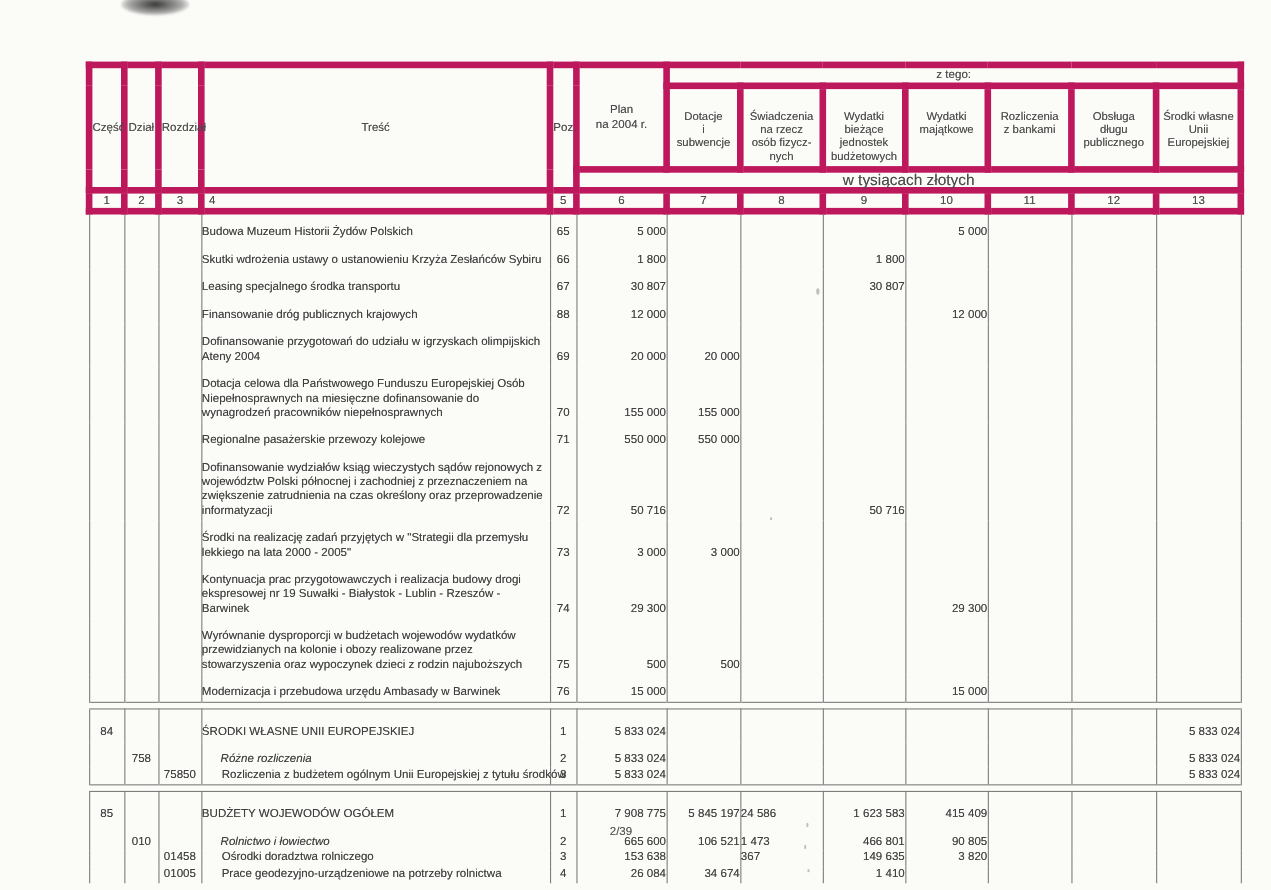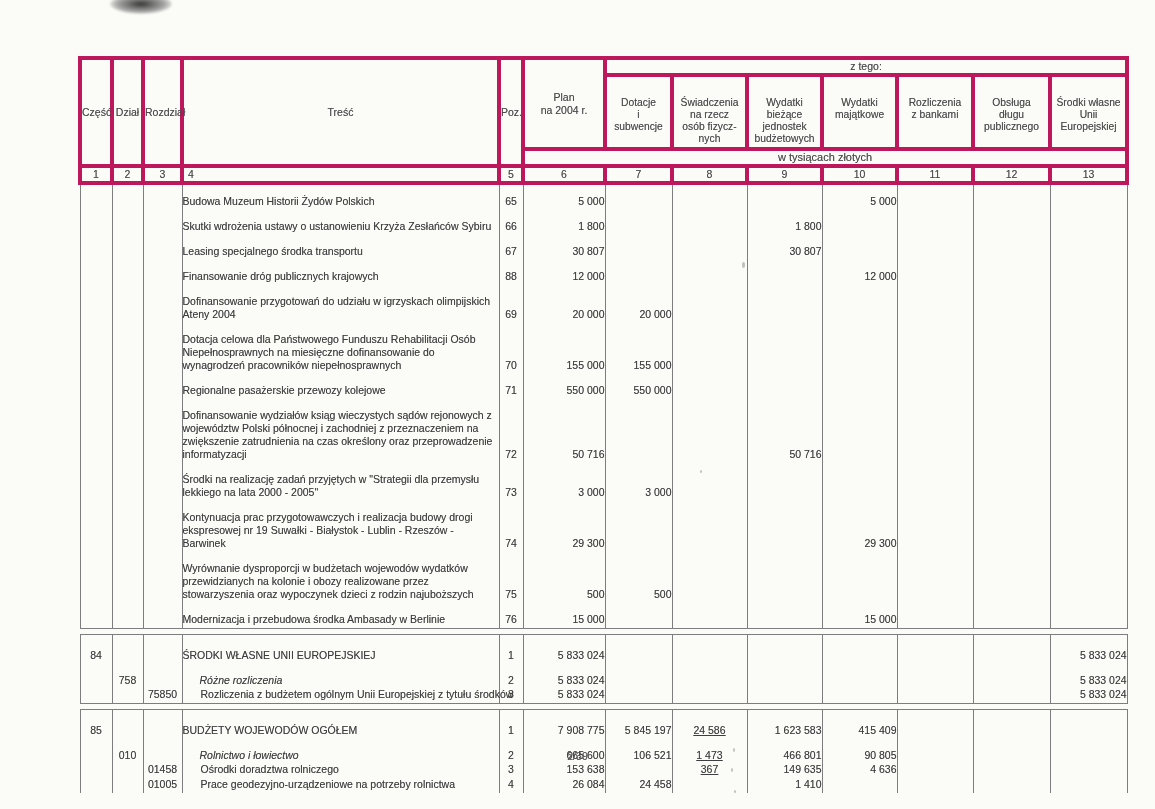--- a/index.html
+++ b/index.html
@@ -30,41 +30,41 @@
 
   table.budget{
     position:absolute;left:78px;top:56px;width:1047px;
     border-collapse:collapse;table-layout:fixed;
     font-size:10.5px;line-height:13px;
     color:#3e3e3e;
     text-shadow:0 0 .35px rgba(70,70,70,.55);
   }
   .budget th,.budget td{font-weight:normal;padding:0;}
   .budget thead th,.budget thead td{
-    border:4px solid #be185d;
+    border:6px solid #be185d;
     color:#4b4b4b;text-align:center;
   }
   .budget tbody td{
     border-left:1px solid #7d7d7d;border-right:1px solid #7d7d7d;
     vertical-align:bottom;
   }
   .pre{white-space:pre-line;}
   .hd-left{vertical-align:middle;font-size:10.5px;}
   .hd-plan{vertical-align:middle;}
   .hd-ztego{height:13px;font-size:10.5px;}
   .hd-detail th{height:50px;vertical-align:top;padding-top:20px;font-size:10.3px;line-height:12px;}
-  .hd-band td{height:13px;font-size:11px;}
+  .hd-band td{height:13px;font-size:14px;}
   .hd-nums td{height:13px;font-size:10.5px;color:#4f4f4f;}
 
   
   .col-czesc,.col-dzial,.col-rozdzial,.col-poz{text-align:center;}
   .col-tresc{text-align:left;padding-left:4px;padding-right:8px;}
   .col-plan{text-align:right;padding-right:8px;}
   .col-dotacje{text-align:right;padding-right:8px;}
-  .col-swiadczenia{text-align:center;padding-right:18px;text-decoration:underline;}
+  .col-swiadczenia{text-align:left;padding-right:18px;}
   .col-biezace{text-align:right;padding-right:26px;}
   .col-majatkowe{text-align:right;padding-right:36px;}
   .col-rozliczenia{text-align:right;padding-right:10px;}
   .col-obsluga{text-align:right;padding-right:10px;}
   .col-srodki_ue{text-align:right;padding-right:24px;}
 
   
   .row-item td{padding-top:10px;padding-bottom:2px;}
   .row-part td{padding-top:14px;padding-bottom:3px;}
   .row-dzial td{padding-top:9px;padding-bottom:1px;}
@@ -72,21 +72,21 @@
   .row-dzial .col-tresc{padding-left:17px;font-style:italic;}
   .row-rozdzial .col-tresc{padding-left:18px;white-space:nowrap;}
 
   
   tbody.gap td{
     border-left:none;border-right:none;
     border-top:1px solid #7d7d7d;border-bottom:1px solid #7d7d7d;
     height:5px;padding:0;
   }
   .footer{
-    position:absolute;left:17px;top:750px;width:1121px;
+    position:absolute;left:4px;top:750px;width:1121px;
     text-align:center;font-size:10.5px;color:#565656;
     text-shadow:0 0 .35px rgba(70,70,70,.5);
   }
 </style>
 </head>
 <body>
 
 <div class="page">
 
   <div class="blob"></div>
@@ -239,21 +239,21 @@
           <td class="col-biezace"></td>
           <td class="col-majatkowe"></td>
           <td class="col-rozliczenia"></td>
           <td class="col-obsluga"></td>
           <td class="col-srodki_ue"></td>
         </tr>
         <tr class="row-item">
           <td class="col-czesc"></td>
           <td class="col-dzial"></td>
           <td class="col-rozdzial"></td>
-          <td class="col-tresc">Dotacja celowa dla Państwowego Funduszu Rehabilitacji Osób Niepełnosprawnych na miesięczne dofinansowanie do wynagrodzeń pracowników niepełnosprawnych</td>
+          <td class="col-tresc">Dotacja celowa dla Państwowego Funduszu Europejskiej Osób Niepełnosprawnych na miesięczne dofinansowanie do wynagrodzeń pracowników niepełnosprawnych</td>
           <td class="col-poz">70</td>
           <td class="col-plan">155 000</td>
           <td class="col-dotacje">155 000</td>
           <td class="col-swiadczenia"></td>
           <td class="col-biezace"></td>
           <td class="col-majatkowe"></td>
           <td class="col-rozliczenia"></td>
           <td class="col-obsluga"></td>
           <td class="col-srodki_ue"></td>
         </tr>
@@ -329,21 +329,21 @@
           <td class="col-biezace"></td>
           <td class="col-majatkowe"></td>
           <td class="col-rozliczenia"></td>
           <td class="col-obsluga"></td>
           <td class="col-srodki_ue"></td>
         </tr>
         <tr class="row-item">
           <td class="col-czesc"></td>
           <td class="col-dzial"></td>
           <td class="col-rozdzial"></td>
-          <td class="col-tresc">Modernizacja i przebudowa środka Ambasady w Berlinie</td>
+          <td class="col-tresc">Modernizacja i przebudowa urzędu Ambasady w Barwinek</td>
           <td class="col-poz">76</td>
           <td class="col-plan">15 000</td>
           <td class="col-dotacje"></td>
           <td class="col-swiadczenia"></td>
           <td class="col-biezace"></td>
           <td class="col-majatkowe">15 000</td>
           <td class="col-rozliczenia"></td>
           <td class="col-obsluga"></td>
           <td class="col-srodki_ue"></td>
         </tr>
@@ -439,33 +439,33 @@
         <tr class="row-rozdzial">
           <td class="col-czesc"></td>
           <td class="col-dzial"></td>
           <td class="col-rozdzial">01458</td>
           <td class="col-tresc">Ośrodki doradztwa rolniczego</td>
           <td class="col-poz">3</td>
           <td class="col-plan">153 638</td>
           <td class="col-dotacje"></td>
           <td class="col-swiadczenia">367</td>
           <td class="col-biezace">149 635</td>
-          <td class="col-majatkowe">4 636</td>
+          <td class="col-majatkowe">3 820</td>
           <td class="col-rozliczenia"></td>
           <td class="col-obsluga"></td>
           <td class="col-srodki_ue"></td>
         </tr>
         <tr class="row-rozdzial">
           <td class="col-czesc"></td>
           <td class="col-dzial"></td>
           <td class="col-rozdzial">01005</td>
           <td class="col-tresc">Prace geodezyjno-urządzeniowe na potrzeby rolnictwa</td>
           <td class="col-poz">4</td>
           <td class="col-plan">26 084</td>
-          <td class="col-dotacje">24 458</td>
+          <td class="col-dotacje">34 674</td>
           <td class="col-swiadczenia"></td>
           <td class="col-biezace">1 410</td>
           <td class="col-majatkowe"></td>
           <td class="col-rozliczenia"></td>
           <td class="col-obsluga"></td>
           <td class="col-srodki_ue"></td>
         </tr>
       </tbody>
   </table>
 

